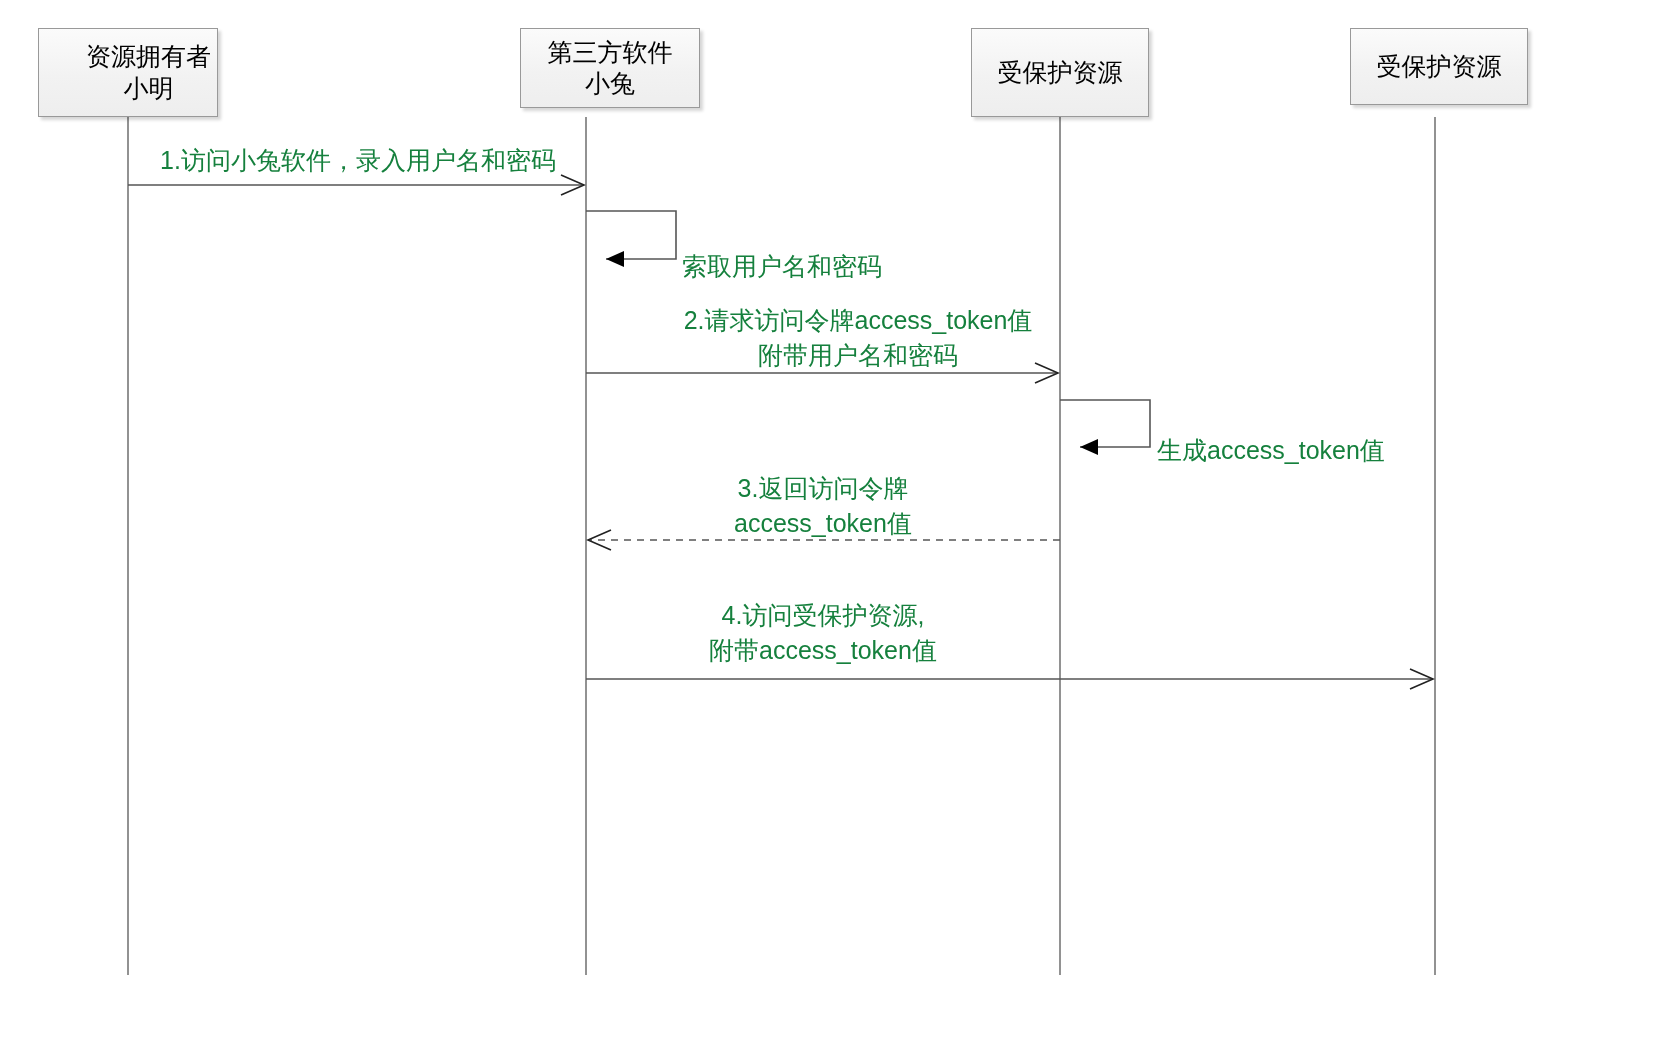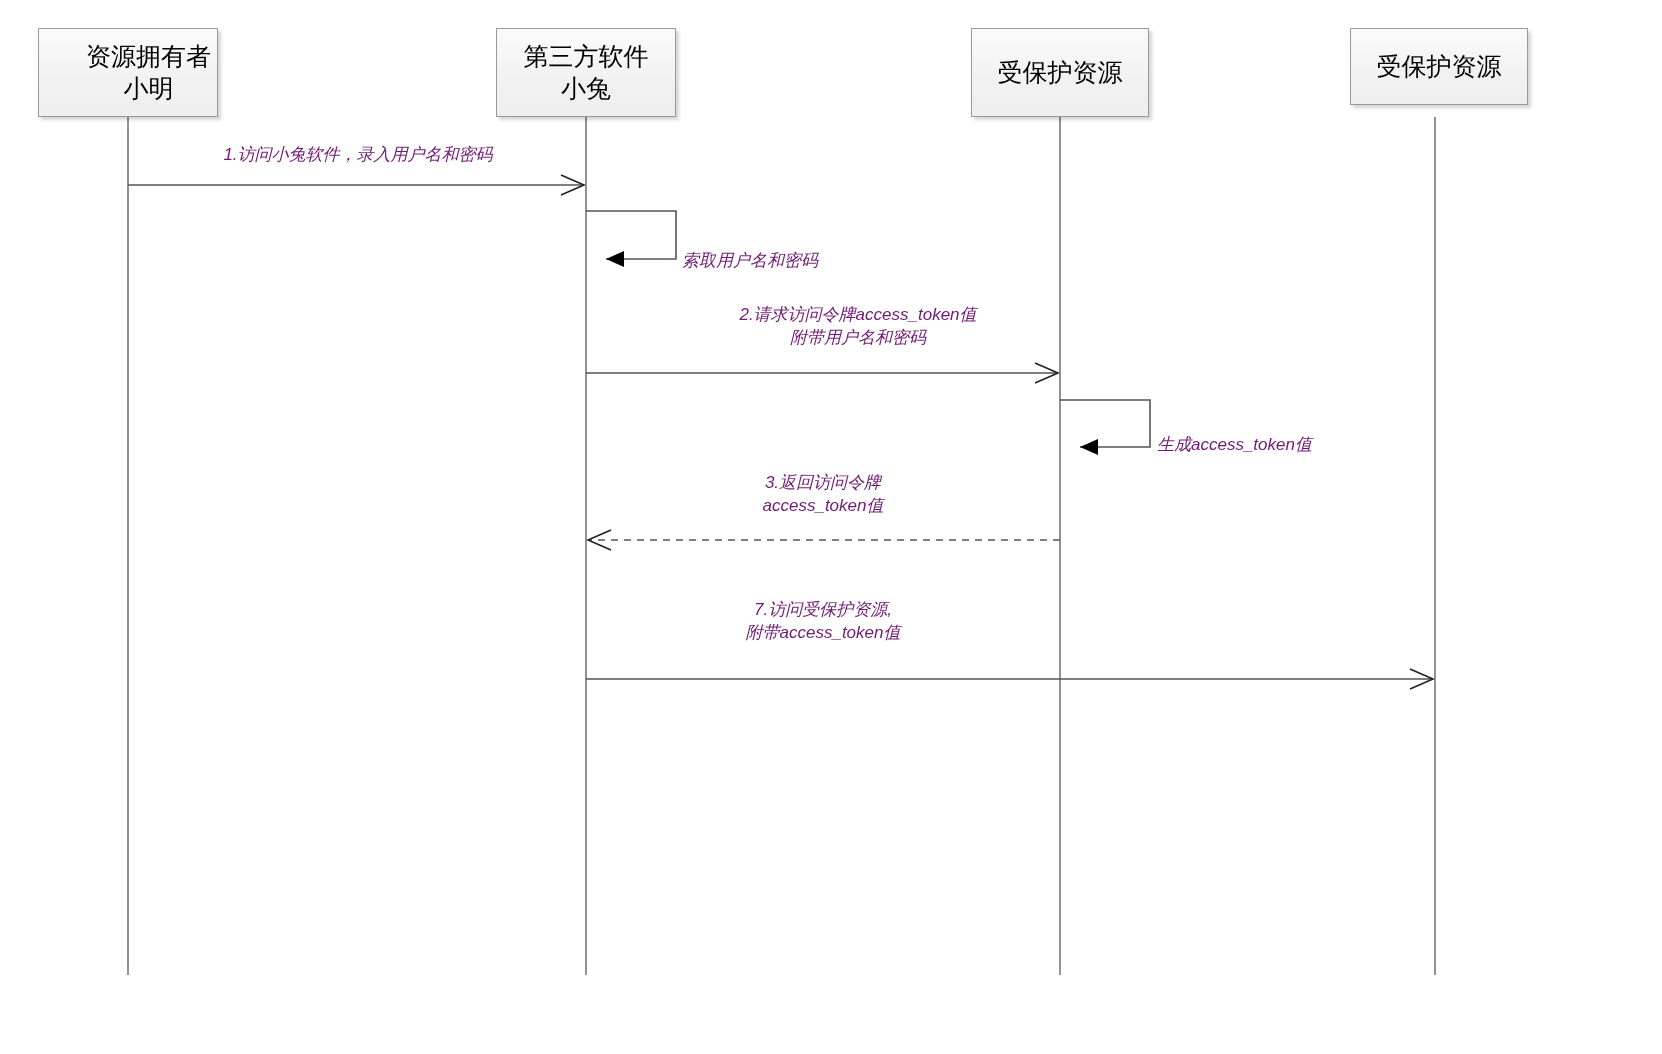--- a/index.html
+++ b/index.html
@@ -38,27 +38,26 @@
     font-size: 25px;
     line-height: 1.25;
     text-align: center;
     font-family: "Liberation Sans", "DejaVu Sans", sans-serif;
   }
   .participant-box .pline2 {
     display: block;
   }
   .msg-label {
     position: absolute;
-    color: #701a75;
-    font-size: 17px;
+    color: #15803d;
+    font-size: 25px;
     line-height: 1.38;
     text-align: center;
     white-space: pre-line;
     font-family: "Liberation Sans", "DejaVu Sans", sans-serif;
-    font-style: italic;
   }
   .msg-label.left-align {
     text-align: left;
   }
 </style>
 </head>
 <body>
 
 <div id="diagram-root">
 
@@ -88,36 +87,36 @@
         <line x1="1060" x2="588" y1="540" y2="540" stroke="#555555" stroke-width="1.6" stroke-dasharray="7 6" marker-end="url(#open-arrow)"></line>
         <line x1="586" x2="1433" y1="679" y2="679" stroke="#555555" stroke-width="1.6" marker-end="url(#open-arrow)"></line>
       </g>
   </svg>
 
   <div id="participants-layer">
       <div class="participant-box" style="left: 38px; top: 28px; width: 180px; height: 89px; padding-left: 41px;">
         <span>资源拥有者</span>
         <span class="pline2">小明</span>
       </div>
-      <div class="participant-box" style="left: 496px; top: 28px; width: 180px; height: 89px;">
+      <div class="participant-box" style="left: 520px; top: 28px; width: 180px; height: 80px;">
         <span>第三方软件</span>
         <span class="pline2">小兔</span>
       </div>
       <div class="participant-box" style="left: 971px; top: 28px; width: 178px; height: 89px;">
         <span>受保护资源</span>
       </div>
       <div class="participant-box" style="left: 1350px; top: 28px; width: 178px; height: 77px;">
         <span>受保护资源</span>
       </div>
     </div>
   <div id="labels-layer">
       <div class="msg-label" style="left: 130px; top: 143px; width: 456px;">1.访问小兔软件，录入用户名和密码</div>
       <div class="msg-label left-align" style="left: 682px; top: 213px; width: 230px; margin-top: 36px;">索取用户名和密码</div>
       <div class="msg-label" style="left: 586px; top: 303px; width: 544px;">2.请求访问令牌access_token值
 附带用户名和密码</div>
       <div class="msg-label left-align" style="left: 1157px; top: 414px; width: 270px; margin-top: 19px;">生成access_token值</div>
       <div class="msg-label" style="left: 586px; top: 471px; width: 474px;">3.返回访问令牌
 access_token值</div>
-      <div class="msg-label" style="left: 586px; top: 598px; width: 474px;">7.访问受保护资源,
+      <div class="msg-label" style="left: 586px; top: 598px; width: 474px;">4.访问受保护资源,
 附带access_token值</div>
     </div>
 
 </div>
 
 </body></html>

